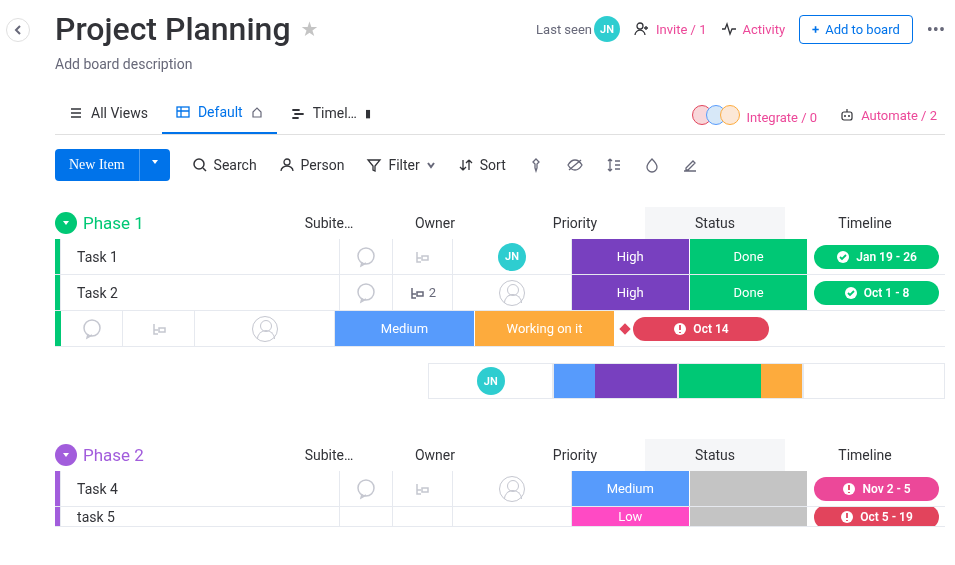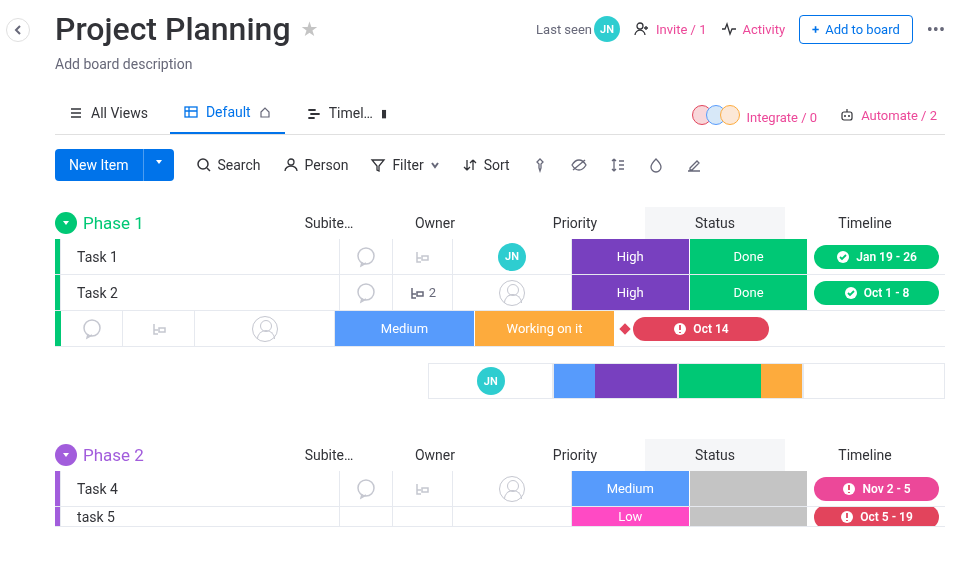--- a/index.html
+++ b/index.html
@@ -11,28 +11,28 @@
   .star { margin-left: 10px; color: #c4c4c4; font-size: 20px; }
   .spacer { flex: 1; }
   .header-right { display: flex; align-items: center; gap: 14px; }
   .last-seen { display: flex; align-items: center; gap: 2px; color: #676879; font-size: 13px; }
   .avatar { width: 26px; height: 26px; border-radius: 50%; background: #2ecdd0; color: #fff; font-size: 11px; font-weight: 600; display: flex; align-items: center; justify-content: center; }
   .avatar.small { width: 28px; height: 28px; }
   .hdr-item { display: flex; align-items: flex-end; gap: 6px; color: #ec4899; cursor: pointer; }
   .add-board { border: 1px solid #0073ea; color: #0073ea; padding: 6px 12px; border-radius: 4px; cursor: pointer; display: flex; align-items: center; gap: 6px; }
   .dots { font-size: 18px; color: #676879; cursor: pointer; }
   .desc { margin-top: 8px; color: #676879; font-size: 14px; }
-  .tabs { display: flex; align-items: center; margin-top: 24px; border-bottom: 1px solid #e0e0e0; gap: 8px; }
+  .tabs { display: flex; align-items: center; margin-top: 24px; border-bottom: 1px solid #e0e0e0; gap: 0; }
   .tab { display: flex; align-items: center; gap: 8px; padding: 8px 14px 12px; color: #323338; cursor: pointer; font-size: 14px; }
   .tab.active { color: #0073ea; border-bottom: 2px solid #0073ea; }
   .tabs-right { margin-left: auto; display: flex; align-items: center; gap: 22px; padding-right: 8px; }
   .integ-icons { display: flex; gap: -4px; }
   .integ-icons span { width: 20px; height: 20px; border-radius: 50%; display: inline-block; }
   .toolbar { display: flex; align-items: center; gap: 22px; padding: 14px 0 18px; }
-  .new-item-wrap { display: flex; }
+  .new-item-wrap { display: flex; font-family: Liberation Serif, serif; }
   .new-item { background: #0073ea; color: #fff; padding: 8px 14px; border-radius: 4px 0 0 4px; font-size: 14px; cursor: pointer; }
   .new-item-dd { background: #0073ea; color: #fff; padding: 8px 10px; border-radius: 0 4px 4px 0; border-left: 1px solid rgba(255,255,255,0.3); cursor: pointer; }
   .tool { display: flex; align-items: center; gap: 6px; color: #323338; cursor: pointer; font-size: 14px; }
   .tool-icon { color: #676879; cursor: pointer; }
   .group { margin-top: 8px; }
   .group-head { display: flex; align-items: center; }
   .collapse-btn { width: 22px; height: 22px; border-radius: 50%; display: flex; align-items: center; justify-content: center; cursor: pointer; }
   .group-title { font-size: 17px; font-weight: 400; margin-left: 6px; cursor: pointer; }
   .col-headers { display: flex; margin-left: auto; }
   .col-h { text-align: center; color: #323338; font-size: 14px; padding: 8px 0; }

